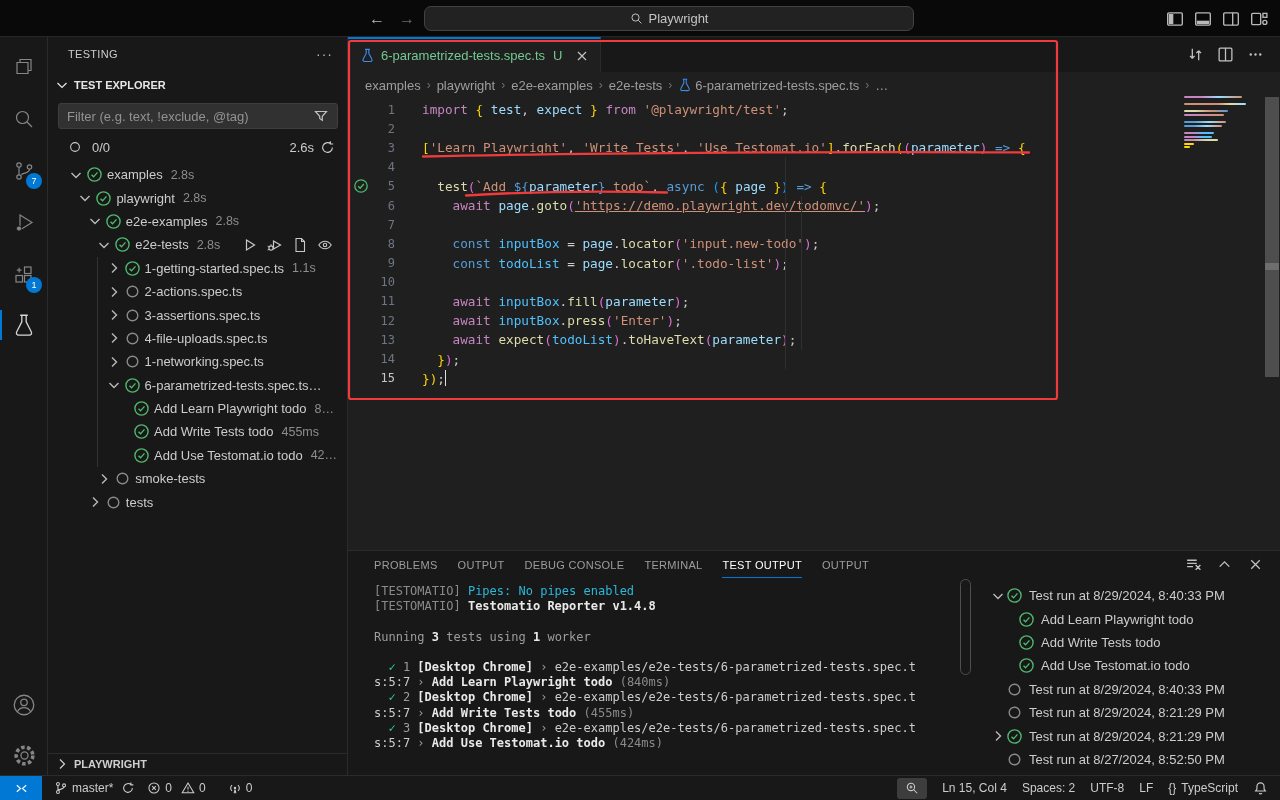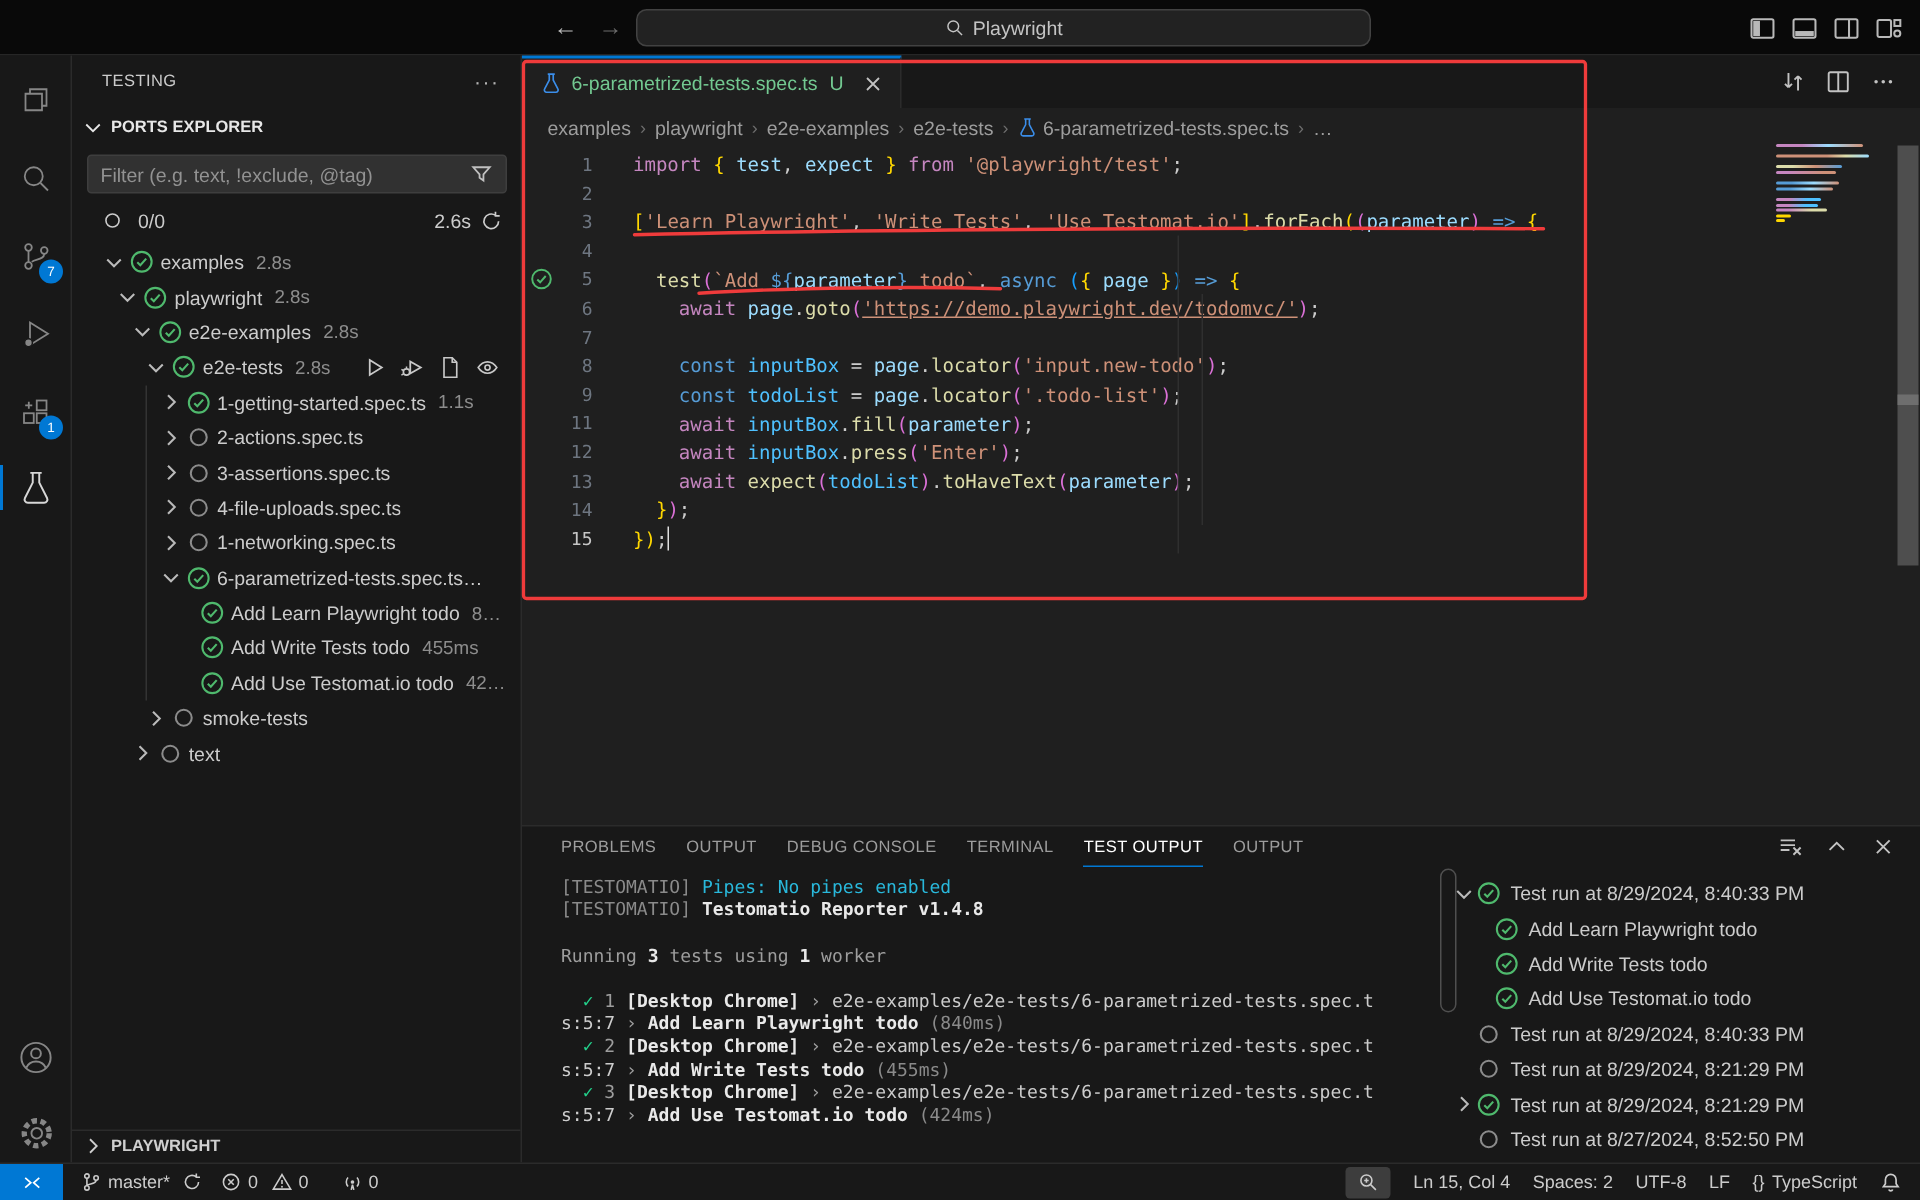--- a/index.html
+++ b/index.html
@@ -92,21 +92,21 @@
   #panel-tabs { position:absolute; left:26px; top:0; height:27px; display:flex; gap:20px; align-items:flex-start; }
   .ptab { font-size:11px; color:#9d9d9d; letter-spacing:.3px; height:100%; display:flex; align-items:center; }
   .ptab.active { color:#ffffff; box-shadow:inset 0 -1px 0 #0078d4; }
   #panel-icons { position:absolute; right:16px; top:5px; display:flex; gap:14px; color:#c2c2c2; }
   #panel-icons span { width:17px; height:17px; }
   #output { position:absolute; left:26px; top:33px; width:600px; font-family:"DejaVu Sans Mono",monospace; font-size:12px; line-height:15.2px; }
   #output div { white-space:pre; }
   .tk-dim{color:#8a8a8a} .tk-cyan{color:#29b8db} .tk-bw{color:#e9e9e9;font-weight:bold} .tk-gray{color:#9d9d9d}
   .tk-green{color:#23d18b} .tk-white{color:#cccccc}
   #out-scroll { position:absolute; left:612px; top:28px; width:11px; height:96px; border:1px solid #4f4f4f; border-radius:6px; }
-  #runs { position:absolute; left:618px; top:33px; width:292px; }
+  #runs { position:absolute; left:640px; top:33px; width:292px; }
   .rrow { height:23.4px; display:flex; align-items:center; font-size:13px; white-space:nowrap; }
   .rrow .chev { width:16px; height:16px; color:#b9b9b9; flex:0 0 16px; margin-left:2px; }
   .rrow .ricon { width:17px; height:17px; margin-right:6px; flex:0 0 17px; }
   .rrow.child { padding-left:12px; }
   .rrow .lbl { color:#cccccc; }
 
   
   #statusbar { position:absolute; left:0; top:775px; width:1280px; height:25px; background:#181818; border-top:1px solid #2b2b2b;
     display:flex; align-items:center; font-size:12px; color:#cccccc; }
   #remote { width:42px; height:25px; background:#0078d4; color:#fff; display:flex; align-items:center; justify-content:center; }
@@ -219,21 +219,21 @@
 
   <div id="sidebar">
     <div id="sb-header">
       <span id="sb-title">TESTING</span>
       <span id="sb-more">···</span>
     </div>
     <div id="sb-section">
       <svg width="16" height="16" viewBox="0 0 16 16">
           <path class="ic" stroke-width="1.4" d="M3.5 6l4.5 4.5L12.5 6"></path>
         </svg>
-      <span>PORTS EXPLORER</span>
+      <span>TEST EXPLORER</span>
     </div>
     <div id="sb-filter">
       <input placeholder="Filter (e.g. text, !exclude, @tag)" style="">
       <span id="filter-funnel">
         <svg viewBox="0 0 16 16">
             <path class="ic" d="M2.5 3.5h11L9.3 8.3v4l-2.6-1.8V8.3z"></path>
           </svg>
         </span>
     </div>
     <div id="sb-summary">
@@ -465,21 +465,21 @@
           <span class="chev">
             <svg viewBox="0 0 16 16">
               <path d="M6 3.5L10.5 8 6 12.5" fill="none" stroke="currentColor" stroke-width="1.4"></path>
             </svg>
           </span>
           <span class="ticon">
             <svg viewBox="0 0 16 16">
               <circle cx="8" cy="8" r="5" fill="none" stroke="#8b8b8b" stroke-width="1.3"></circle>
             </svg>
           </span>
-          <span class="lbl">text</span>
+          <span class="lbl">tests</span>
         </div>
       </div>
     <div id="sb-bottom">
       <svg width="16" height="16" viewBox="0 0 16 16">
           <path class="ic" stroke-width="1.4" d="M6 3.5L10.5 8 6 12.5"></path>
         </svg>
       <span>PLAYWRIGHT</span>
     </div>
   </div>
 
@@ -595,20 +595,25 @@
         </div>
         <div class="cline">
           <span class="deco"></span>
           <span class="num">8</span>
           <span class="ltext"><span class="tk-pl">    </span><span class="tk-kb">const</span><span class="tk-pl"> </span><span class="tk-cv">inputBox</span><span class="tk-pl"> = </span><span class="tk-vb">page</span><span class="tk-pl">.</span><span class="tk-fn">locator</span><span class="tk-b2">(</span><span class="tk-st">'input.new-todo'</span><span class="tk-b2">)</span><span class="tk-pl">;</span></span>
         </div>
         <div class="cline">
           <span class="deco"></span>
           <span class="num">9</span>
           <span class="ltext"><span class="tk-pl">    </span><span class="tk-kb">const</span><span class="tk-pl"> </span><span class="tk-cv">todoList</span><span class="tk-pl"> = </span><span class="tk-vb">page</span><span class="tk-pl">.</span><span class="tk-fn">locator</span><span class="tk-b2">(</span><span class="tk-st">'.todo-list'</span><span class="tk-b2">)</span><span class="tk-pl">;</span></span>
+        </div>
+        <div class="cline">
+          <span class="deco"></span>
+          <span class="num">10</span>
+          <span class="ltext"></span>
         </div>
         <div class="cline">
           <span class="deco"></span>
           <span class="num">11</span>
           <span class="ltext"><span class="tk-pl">    </span><span class="tk-kp">await</span><span class="tk-pl"> </span><span class="tk-cv">inputBox</span><span class="tk-pl">.</span><span class="tk-fn">fill</span><span class="tk-b2">(</span><span class="tk-vb">parameter</span><span class="tk-b2">)</span><span class="tk-pl">;</span></span>
         </div>
         <div class="cline">
           <span class="deco"></span>
           <span class="num">12</span>
           <span class="ltext"><span class="tk-pl">    </span><span class="tk-kp">await</span><span class="tk-pl"> </span><span class="tk-cv">inputBox</span><span class="tk-pl">.</span><span class="tk-fn">press</span><span class="tk-b2">(</span><span class="tk-st">'Enter'</span><span class="tk-b2">)</span><span class="tk-pl">;</span></span>

